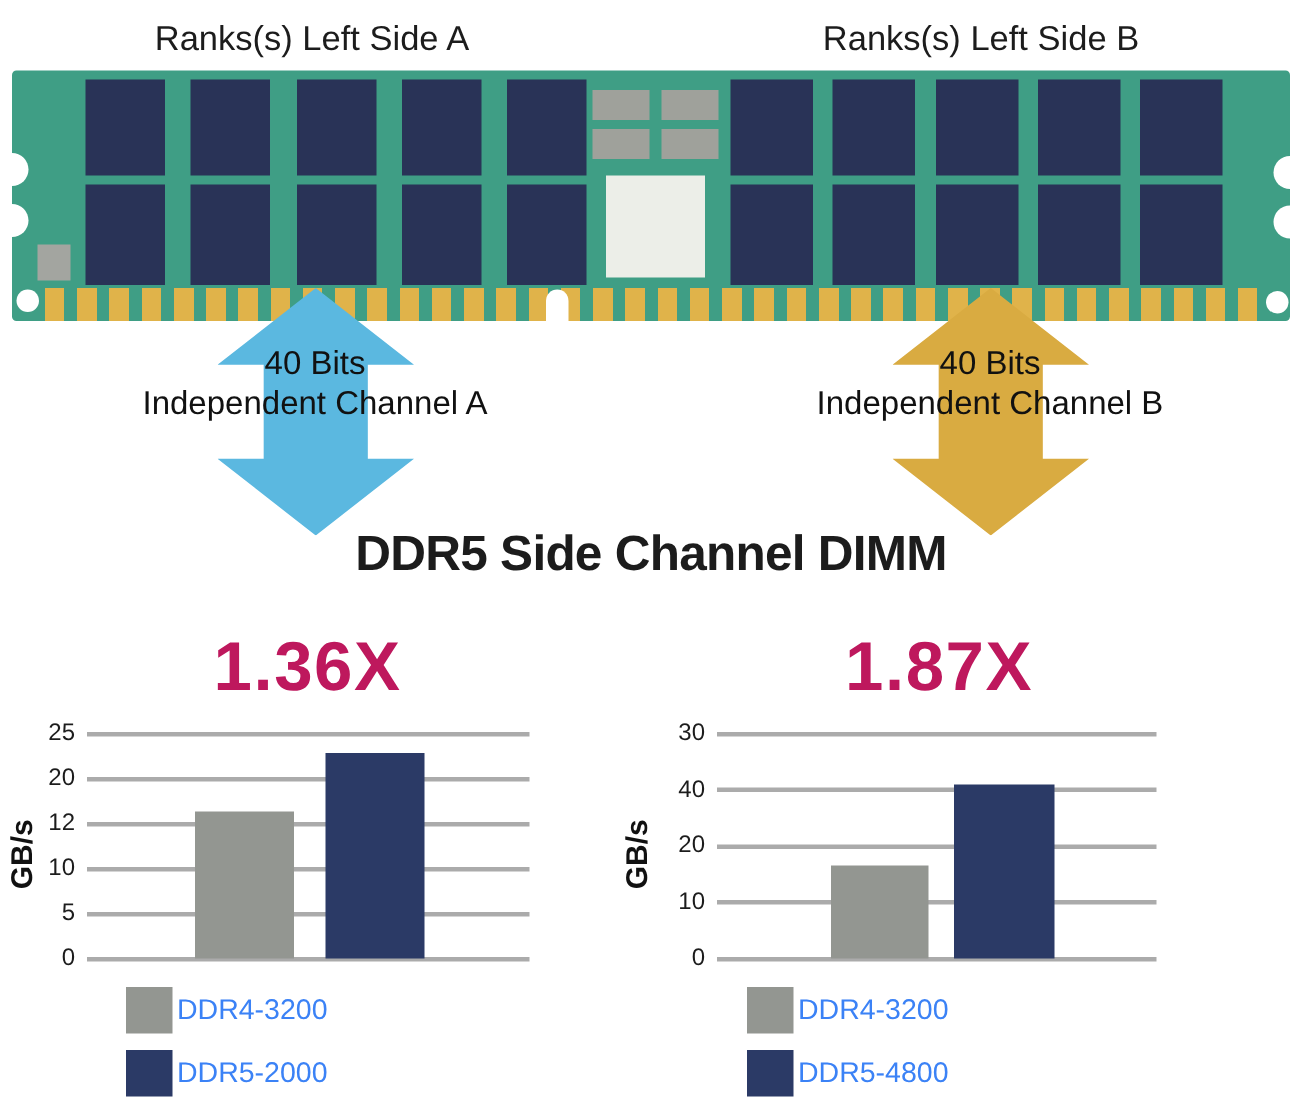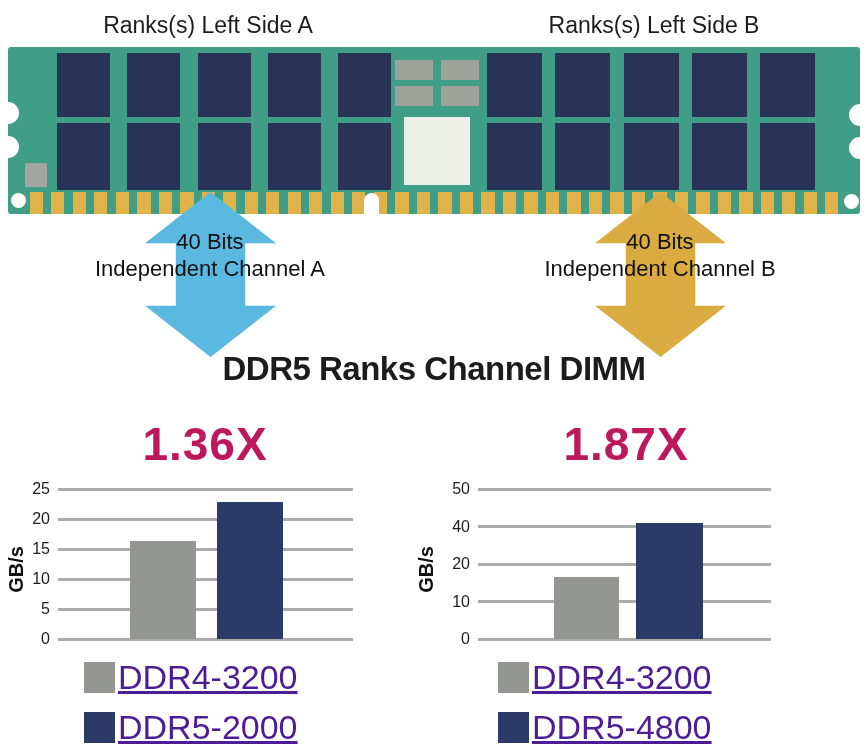--- a/index.html
+++ b/index.html
@@ -80,21 +80,21 @@
   .c0 .bar.b0 { left:72px;  width:66px; }
   .c0 .bar.b1 { left:159px; width:66px; }
   .c1 .bar.b0 { left:76px;  width:65px; }
   .c1 .bar.b1 { left:158px; width:67px; }
 
   .legend { position:absolute; top:245px; }
   .c0 .legend { left:84px; }
   .c1 .legend { left:82px; }
   .legend-row { display:flex; align-items:center; margin-bottom:11px; }
   .swatch { width:31px; height:31px; margin-right:3px; flex:0 0 auto; }
-  .legend-text { font-size:34px; color:#4c1d95; white-space:nowrap;text-decoration:underline; }
+  .legend-text { font-size:19px; color:#3b82f6; white-space:nowrap; }
 </style>
 </head>
 <body>
 
 <div class="stage">
 
   <div class="rank-label b">Ranks(s) Left Side B</div>
   <div class="rank-label a">Ranks(s) Left Side A</div>
 
   <div class="dimm">
@@ -151,38 +151,38 @@
 
   <div class="channel-label a">
     <div>40 Bits</div>
     <div>Independent Channel A</div>
   </div>
   <div class="channel-label b">
     <div>40 Bits</div>
     <div>Independent Channel B</div>
   </div>
 
-  <div class="main-title">DDR5 Ranks Channel DIMM</div>
+  <div class="main-title">DDR5 Side Channel DIMM</div>
 
   <div class="chart c0">
     <div class="multiplier">1.36X</div>
     <div class="ylabel">GB/s</div>
     <div class="plot">
         <div class="gridline" style="bottom: 148.5px;"></div>
         <div class="gridline" style="bottom: 118.5px;"></div>
         <div class="gridline" style="bottom: 88.5px;"></div>
         <div class="gridline" style="bottom: 58.5px;"></div>
         <div class="gridline" style="bottom: 28.5px;"></div>
         <div class="gridline" style="bottom: -1.5px;"></div>
       <div class="bar b0" style="height: 98.4px; background: rgb(147, 150, 145);"></div>
       <div class="bar b1" style="height: 136.8px; background: rgb(43, 58, 102);"></div>
     <div class="tick" style="bottom: -13px;">0</div>
         <div class="tick" style="bottom: 17px;">5</div>
         <div class="tick" style="bottom: 47px;">10</div>
-        <div class="tick" style="bottom: 77px;">15</div>
+        <div class="tick" style="bottom: 77px;">12</div>
         <div class="tick" style="bottom: 107px;">20</div>
         <div class="tick" style="bottom: 137px;">25</div>
       </div>
     <div class="legend">
         <div class="legend-row">
           <div class="swatch" style="background: rgb(147, 150, 145);"></div>
           <span class="legend-text">DDR4-3200</span>
         </div>
         <div class="legend-row">
           <div class="swatch" style="background: rgb(43, 58, 102);"></div>
@@ -199,21 +199,21 @@
         <div class="gridline" style="bottom: 111px;"></div>
         <div class="gridline" style="bottom: 73.5px;"></div>
         <div class="gridline" style="bottom: 36px;"></div>
         <div class="gridline" style="bottom: -1.5px;"></div>
       <div class="bar b0" style="height: 62.25px; background: rgb(147, 150, 145);"></div>
       <div class="bar b1" style="height: 116.25px; background: rgb(43, 58, 102);"></div>
     <div class="tick" style="bottom: -13px;">0</div>
         <div class="tick" style="bottom: 24.5px;">10</div>
         <div class="tick" style="bottom: 62px;">20</div>
         <div class="tick" style="bottom: 99.5px;">40</div>
-        <div class="tick" style="bottom: 137px;">50</div>
+        <div class="tick" style="bottom: 137px;">30</div>
       </div>
     <div class="legend">
         <div class="legend-row">
           <div class="swatch" style="background: rgb(147, 150, 145);"></div>
           <span class="legend-text">DDR4-3200</span>
         </div>
         <div class="legend-row">
           <div class="swatch" style="background: rgb(43, 58, 102);"></div>
           <span class="legend-text">DDR5-4800</span>
         </div>

